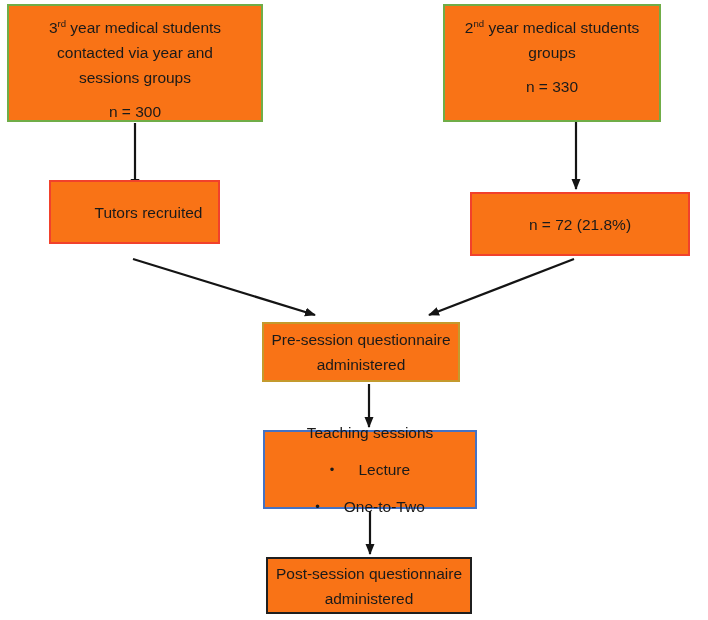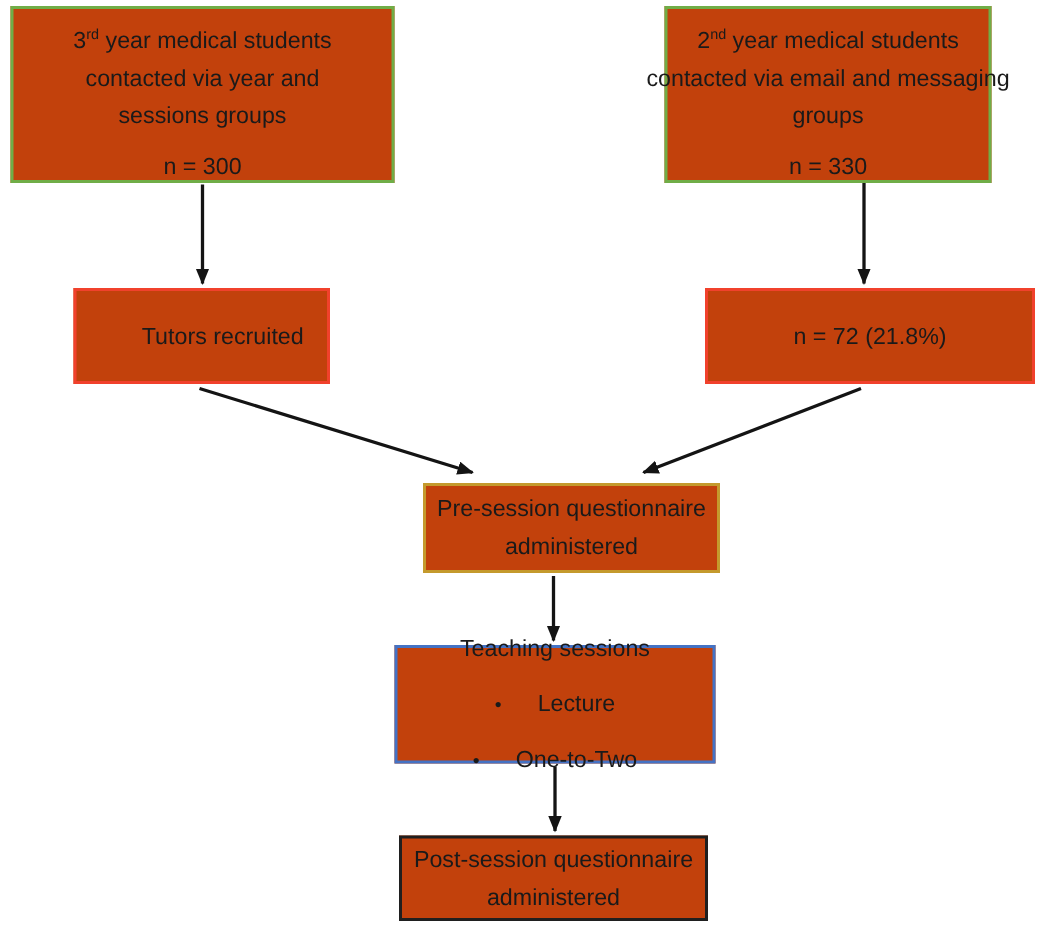--- a/index.html
+++ b/index.html
@@ -8,21 +8,21 @@
     width:708px;height:620px;
     background:#ffffff;
     font-family:"Liberation Sans", sans-serif;
     color:#1a1a1a;
     overflow:hidden;
   }
   .arrows{position:absolute;left:0;top:0;width:708px;height:620px;pointer-events:none;}
   .box{
     position:absolute;
     box-sizing:border-box;
-    background:#c2410c;
+    background:#f97316;
     border:2px solid #000;
     display:flex;
     flex-direction:column;
     align-items:center;
     justify-content:center;
     text-align:center;
     font-size:15.5px;
     line-height:25px;
   }
   .box .ln{white-space:nowrap;}
@@ -53,34 +53,33 @@
 
   <div class="box pool" style="left: 7px; top: 4px; width: 256px; height: 118px; border-color: rgb(112, 173, 71);">
     <div class="ln"><span>3</span><sup>rd</sup><span> year medical students</span></div>
     <div class="ln">contacted via year and</div>
     <div class="ln">sessions groups</div>
     <div class="ln count">n = 300</div>
   </div>
 
   <div class="box pool" style="left: 443px; top: 4px; width: 218px; height: 118px; border-color: rgb(112, 173, 71);">
     <div class="ln"><span>2</span><sup>nd</sup><span> year medical students</span></div>
-    <div class="ln">contacted via email and messaging</div>
     <div class="ln">groups</div>
     <div class="ln count">n = 330</div>
   </div>
 
-  <div class="box" style="left: 49px; top: 192px; width: 171px; height: 64px; border-color: rgb(241, 65, 44); padding-left: 28px;">
+  <div class="box" style="left: 49px; top: 180px; width: 171px; height: 64px; border-color: rgb(241, 65, 44); padding-left: 28px;">
     <div class="ln">Tutors recruited</div>
   </div>
 
   <div class="box" style="left: 470px; top: 192px; width: 220px; height: 64px; border-color: rgb(241, 65, 44);">
     <div class="ln">n = 72 (21.8%)</div>
   </div>
 
-  <div class="box" style="left: 282px; top: 322px; width: 198px; height: 60px; border-color: rgb(196, 154, 45);">
+  <div class="box" style="left: 262px; top: 322px; width: 198px; height: 60px; border-color: rgb(196, 154, 45);">
     <div class="ln">Pre-session questionnaire</div>
     <div class="ln">administered</div>
   </div>
 
   <div class="box" style="left: 263px; top: 430px; width: 214px; height: 79px; border-color: rgb(68, 114, 196); gap: 12px;">
     <div class="ln">Teaching sessions</div>
     <div class="ln bullet-line">
       <span class="bullet-dot">•</span>
       <span>Lecture</span>
     </div>

